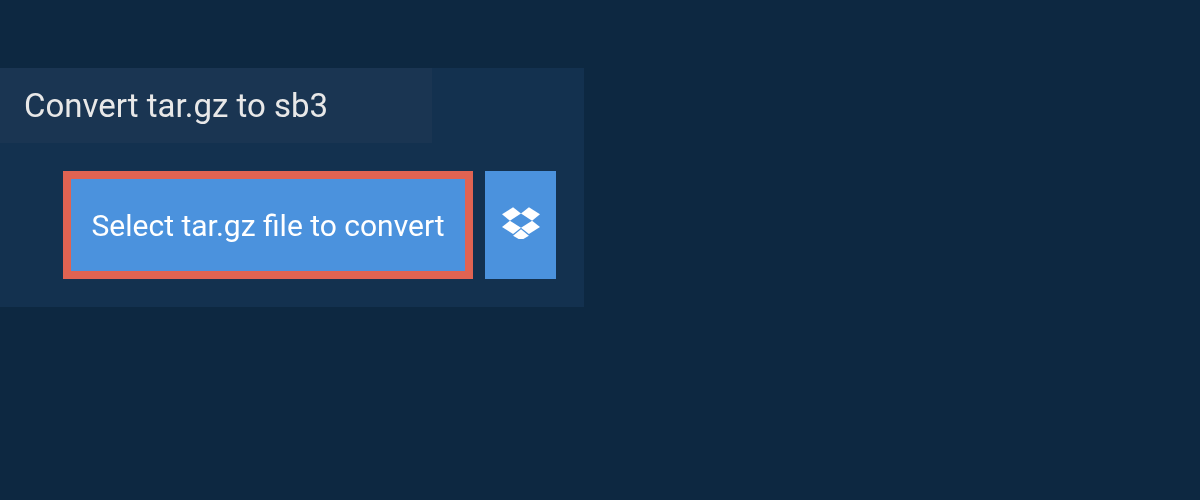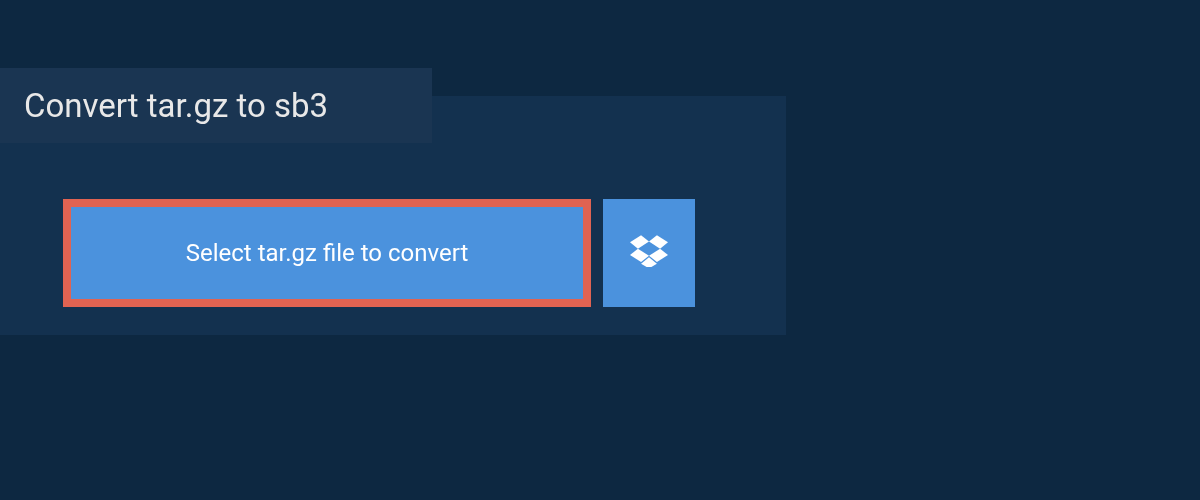--- a/index.html
+++ b/index.html
@@ -9,22 +9,22 @@
     }
     body {
       width: 1200px;
       height: 500px;
       background: #0d2841;
       font-family: -apple-system, BlinkMacSystemFont, "Segoe UI", Roboto, Helvetica, Arial, sans-serif;
       overflow: hidden;
     }
     .converter-panel {
       background: #13314f;
-      width: 786px;
-      margin-top: 96px;
+      width: 584px;
+      margin-top: 68px;
       padding-left: 33px;
     }
     .tab-header {
       background: #1a3552;
       width: 432px;
       height: 75px;
       display: flex;
       align-items: center;
       padding-left: 24px;
       position: absolute;
@@ -39,21 +39,21 @@
     .button-row {
       display: flex;
       padding: 28px 28px 28px 30px;
       gap: 12px;
       padding-top: 103px;
     }
     .select-file-button {
       background: #4b92dd;
       border: 8px solid #e06352;
       color: #ffffff;
-      font-size: 24px;
+      font-size: 30px;
       font-weight: 400;
       height: 108px;
       width: 528px;
       display: flex;
       align-items: center;
       justify-content: center;
       cursor: pointer;
     }
     .dropbox-button {
       background: #4b92dd;

